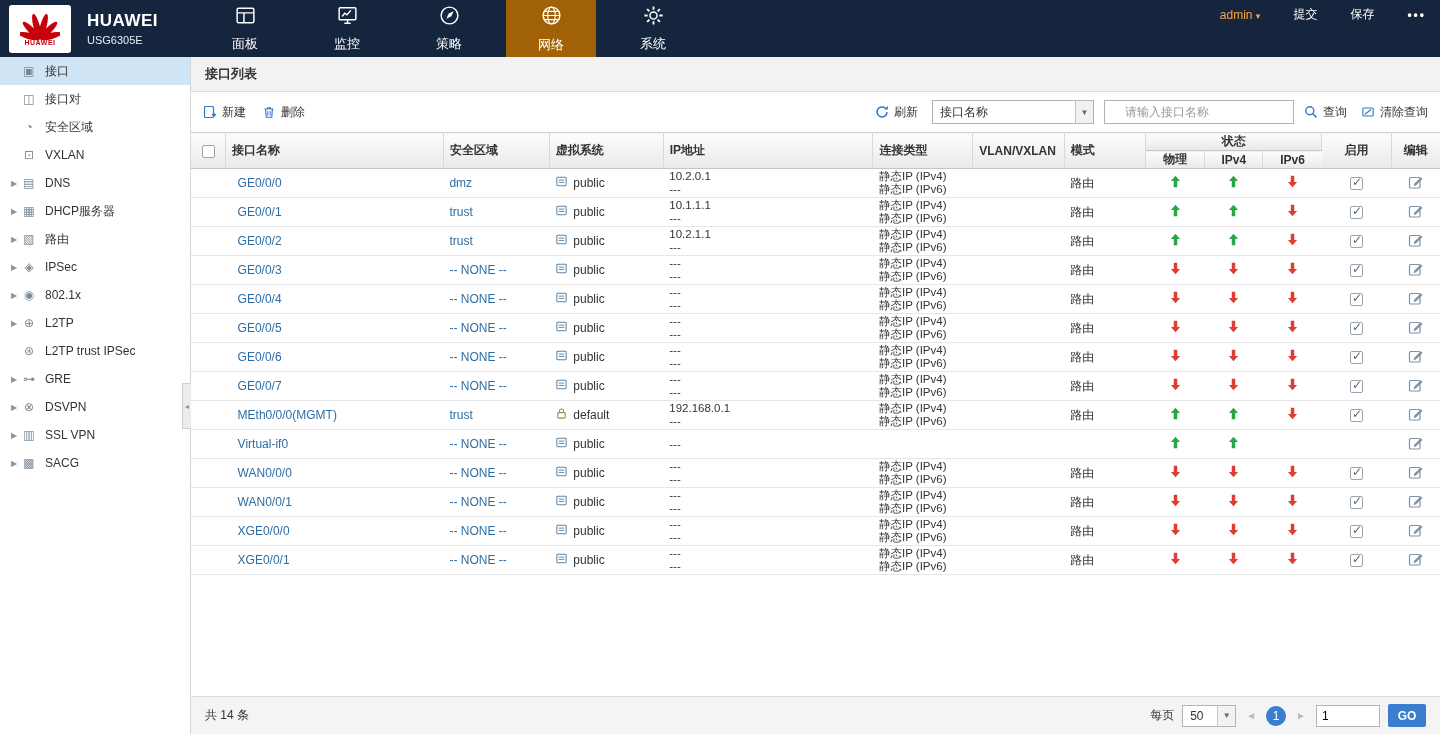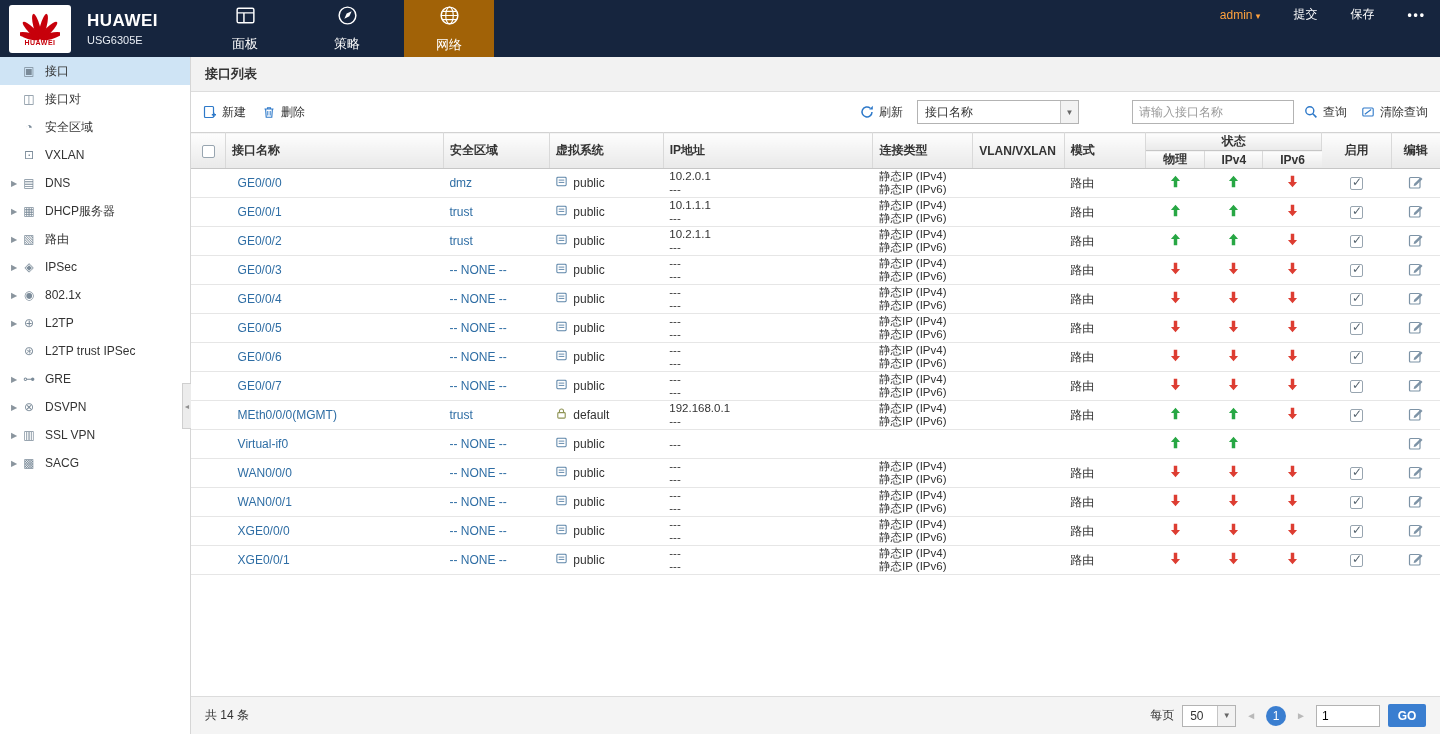--- a/index.html
+++ b/index.html
@@ -41,21 +41,21 @@
              font-weight:bold;font-size:13px;color:#333;flex:none;}
   .toolbar{height:40px;display:flex;padding:0 12px;flex:none;}
   .tb-btn{display:flex;align-items:center;gap:5px;margin-right:16px;cursor:pointer;color:#333;}
   .tb-ic{width:14px;height:14px;flex:none;}
   .toolbar-right{margin-left:auto;display:flex;align-items:center;gap:10px;}
   .select{height:24px;border:1px solid #b3b3b3;background:#fff;display:flex;align-items:center;font-size:12px;color:#333;cursor:pointer;box-sizing:border-box;}
   .filter-select{width:162px;}
   .sel-text{flex:1;padding:0 7px;white-space:nowrap;overflow:hidden;}
   .dd-caret{width:17px;align-self:stretch;border-left:1px solid #c5c5c5;display:flex;align-items:center;justify-content:center;
             font-size:8px;color:#666;background:#f2f2f2;flex:none;}
-  .search-input{height:22px;width:148px;border:1px solid #b3b3b3;font-size:12px;padding:0 6px;color:#333;font-family:inherit;margin-left:43px;}
+  .search-input{height:22px;width:148px;border:1px solid #b3b3b3;font-size:12px;padding:0 20px;color:#333;font-family:inherit;}
   .search-input::placeholder{color:#9a9a9a;}
 
   
   .table-scroll{flex:1;overflow:hidden;}
   table{width:100%;border-collapse:collapse;table-layout:fixed;}
   thead th{background:linear-gradient(#fdfdfd,#e9e9e9);border-top:1px solid #d2d2d2;border-bottom:1px solid #c6c6c6;
            border-right:1px solid #d9d9d9;font-size:12px;font-weight:bold;color:#333;text-align:left;padding:0 6px;height:17px;}
   thead th:last-child{border-right:none;}
   th.th-c{text-align:center;}
   tbody tr{height:29px;}
@@ -120,32 +120,49 @@
   <nav id="main-nav">
       <div class="nav-item">
         <span><svg class="nav-ic" viewBox="0 0 22 22">
             <rect x="3" y="4" width="16" height="14" rx="1.5" fill="none" stroke="#fff" stroke-width="1.4"></rect>
             <path d="M3 8.5h16M9.5 8.5V18" stroke="#fff" stroke-width="1.4" fill="none"></path>
           </svg></span>
         <span class="nav-label">面板</span>
       </div>
       <div class="nav-item">
         <span><svg class="nav-ic" viewBox="0 0 22 22">
+            <rect x="3" y="3.5" width="16" height="11.5" rx="1" fill="none" stroke="#fff" stroke-width="1.4"></rect>
+            <path d="M5.8 12l2.6-3.2 2 1.6 3.8-4.4" stroke="#fff" stroke-width="1.3" fill="none"></path>
+            <path d="M8 18.5h6M11 15v3.5" stroke="#fff" stroke-width="1.4"></path>
+          </svg></span>
+        <span class="nav-label">监控</span>
+      </div>
+      <div class="nav-item">
+        <span><svg class="nav-ic" viewBox="0 0 22 22">
             <circle cx="11" cy="11" r="8" fill="none" stroke="#fff" stroke-width="1.4"></circle>
             <path d="M8 14l2.2-4.8L15 7l-2.2 4.8z" fill="#fff"></path>
           </svg></span>
         <span class="nav-label">策略</span>
       </div>
       <div class="nav-item active">
         <span><svg class="nav-ic" viewBox="0 0 22 22">
             <circle cx="11" cy="11" r="8" fill="none" stroke="#fff" stroke-width="1.4"></circle>
             <ellipse cx="11" cy="11" rx="3.6" ry="8" fill="none" stroke="#fff" stroke-width="1.1"></ellipse>
             <path d="M3 11h16M4.3 7h13.4M4.3 15h13.4" stroke="#fff" stroke-width="1.1" fill="none"></path>
           </svg></span>
         <span class="nav-label">网络</span>
+      </div>
+      <div class="nav-item">
+        <span><svg class="nav-ic" viewBox="0 0 22 22">
+            <circle cx="11" cy="11" r="3.4" fill="none" stroke="#fff" stroke-width="1.4"></circle>
+            <g stroke="#fff" stroke-width="1.8" fill="none">
+              <path d="M11 2.3v3.1M11 16.6v3.1M2.3 11h3.1M16.6 11h3.1M4.9 4.9l2.2 2.2M14.9 14.9l2.2 2.2M17.1 4.9l-2.2 2.2M7.1 14.9l-2.2 2.2"></path>
+            </g>
+          </svg></span>
+        <span class="nav-label">系统</span>
       </div>
     </nav>
   <div class="top-right">
     <span class="admin"><span>admin</span> <span class="caret">▾</span></span>
     <span class="top-link">提交</span>
     <span class="top-link">保存</span>
     <span class="more-dots">•••</span>
   </div>
 </div>
 

